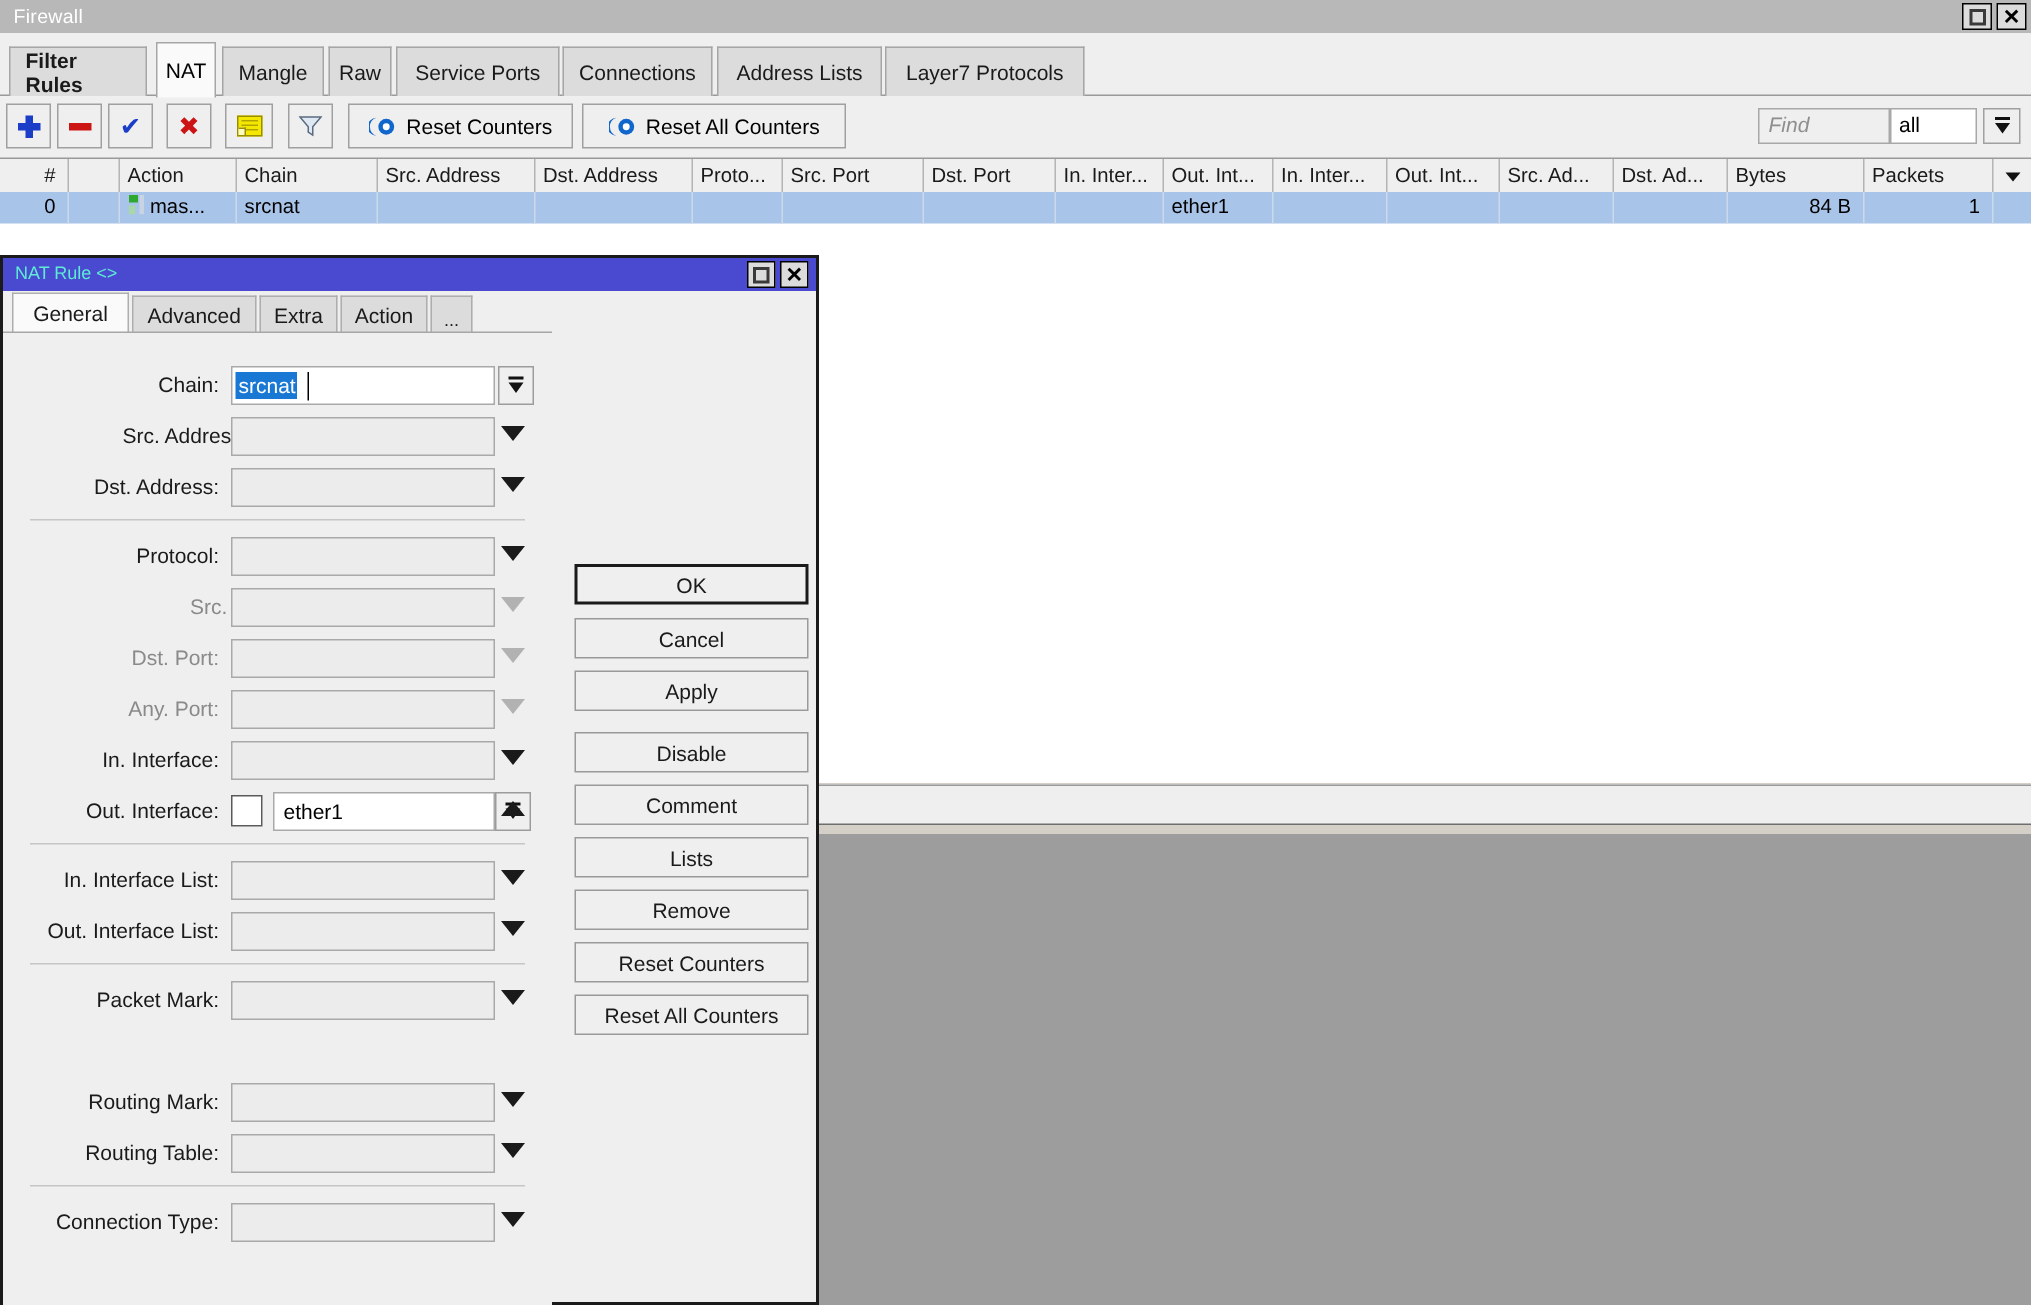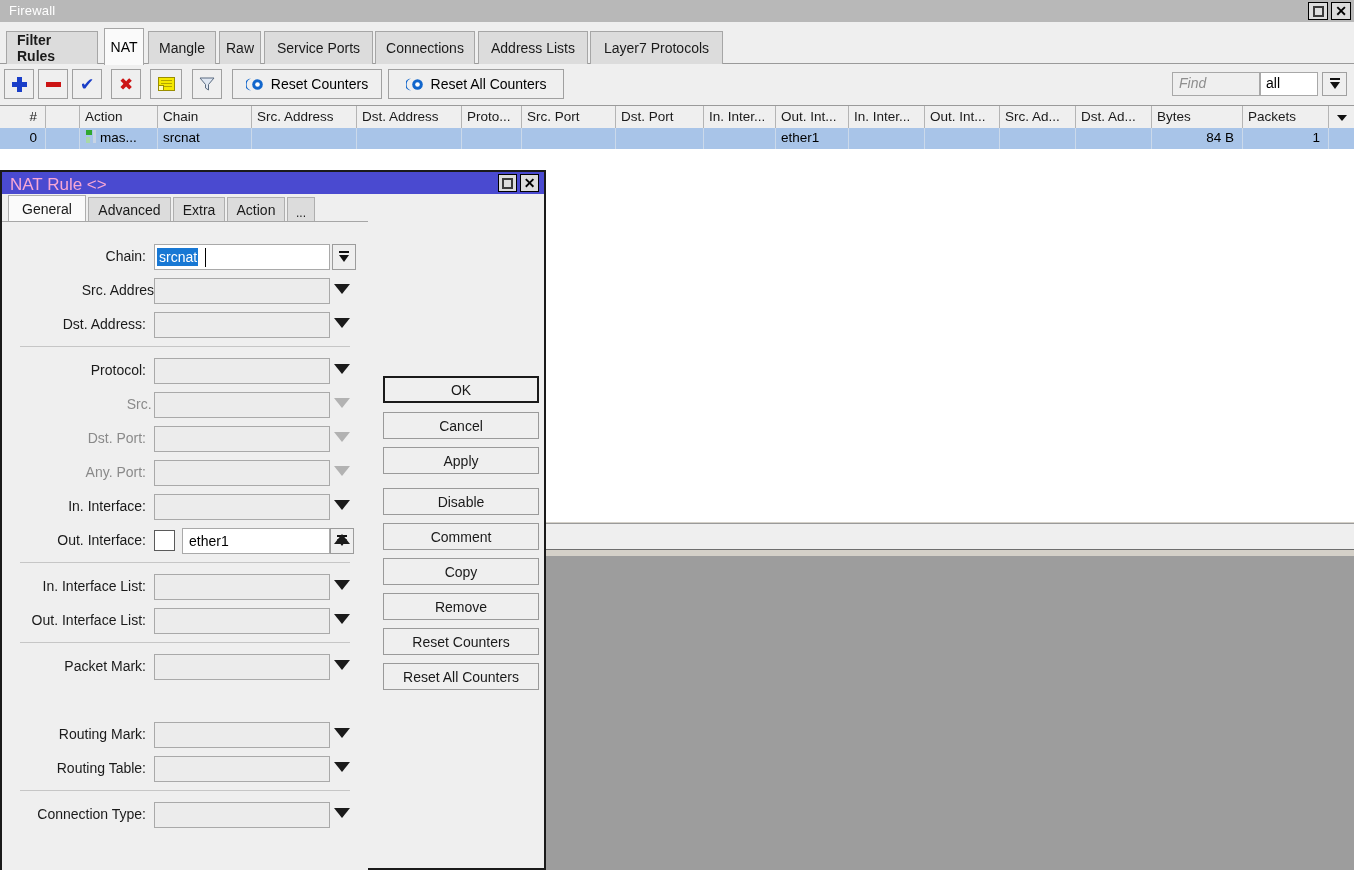--- a/index.html
+++ b/index.html
@@ -120,21 +120,21 @@
 
   
   #nat-dialog{
     position:absolute;left:0;top:170px;width:546px;height:700px;
     background:#efefef;border:2px solid #1a1a1a;box-sizing:border-box;
   }
   #nat-titlebar{
     position:absolute;left:0;top:0;width:542px;height:22px;
     background:#4a4ad0;
   }
-  #nat-title{position:absolute;left:8px;top:3px;color:#f9a8d4;font-size:17px;}
+  #nat-title{position:absolute;left:8px;top:3px;color:#5eead4;font-size:12px;}
   .dbtn{
     position:absolute;top:2px;width:19px;height:18px;
     background:#dcdcdc;border:1px solid #000;box-sizing:border-box;
     display:flex;align-items:center;justify-content:center;
   }
   #nat-restore{right:27px;}
   #nat-close{right:5px;}
 
   #dlg-tabs{position:absolute;left:0;top:22px;width:542px;height:24px;text-decoration:underline;}
   .dtab{
@@ -473,21 +473,21 @@
     <div class="dlgbtn" style="top: 275px;">
       <span>Apply</span>
     </div>
     <div class="dlgbtn" style="top: 316px;">
       <span>Disable</span>
     </div>
     <div class="dlgbtn" style="top: 351px;">
       <span>Comment</span>
     </div>
     <div class="dlgbtn" style="top: 386px;">
-      <span>Copy</span>
+      <span>Lists</span>
     </div>
     <div class="dlgbtn" style="top: 421px;">
       <span>Remove</span>
     </div>
     <div class="dlgbtn" style="top: 456px;">
       <span>Reset Counters</span>
     </div>
     <div class="dlgbtn" style="top: 491px;">
       <span>Reset All Counters</span>
     </div>

